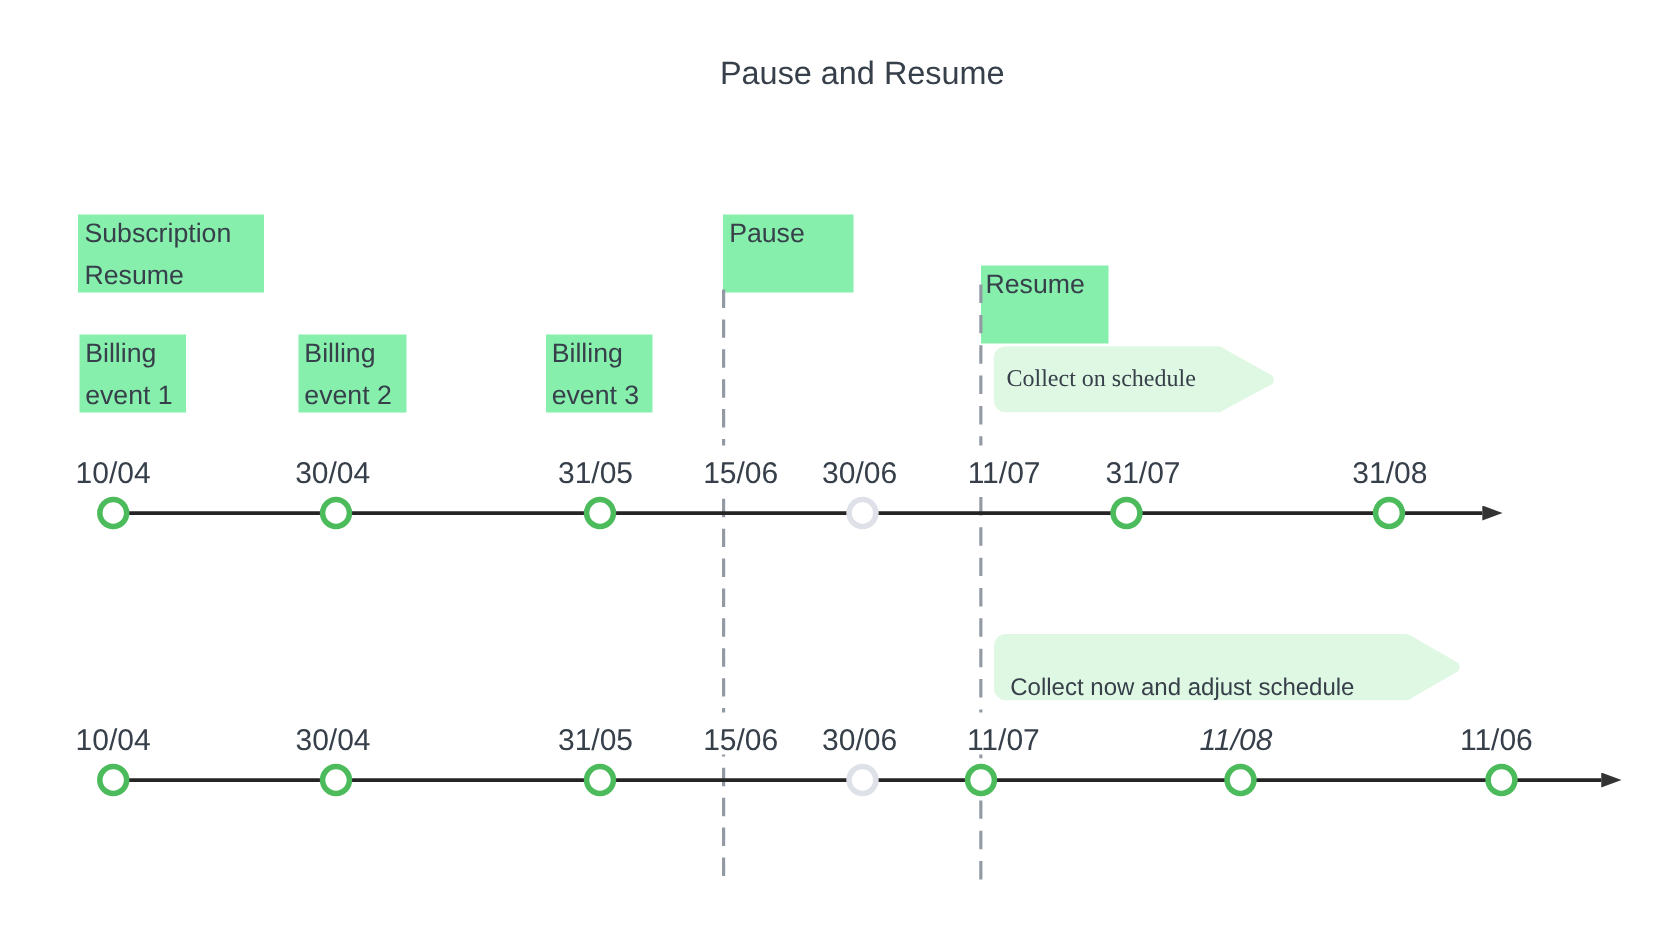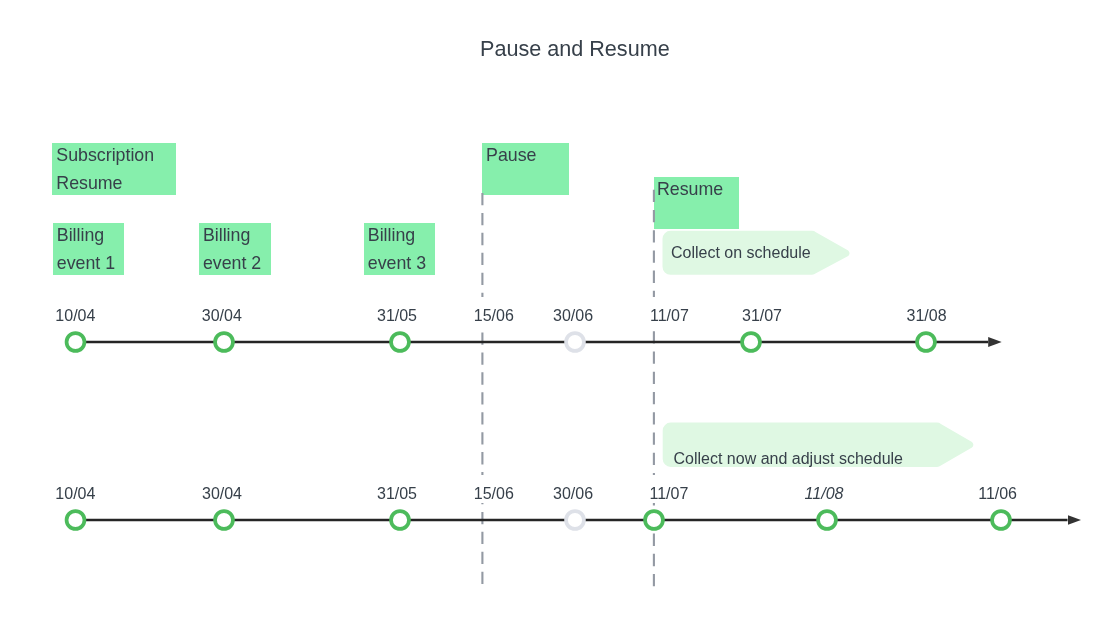--- a/index.html
+++ b/index.html
@@ -67,21 +67,21 @@
     font-size: 16px;
     color: #37404a;
     white-space: nowrap;
     line-height: 18px;
   }
 
   
   .date {
     position: absolute;
     z-index: 3;
-    font-size: 16px;
+    font-size: 20px;
     line-height: 18px;
     color: #37404a;
     white-space: nowrap;
     text-align: left;
     transform: translateX(-50%);
   }
   
   .date-plate {
     position: absolute;
     z-index: 2;
@@ -155,21 +155,21 @@
   </div>
 
   <div class="tag" style="left:482.1px; top:142.5px; width:87.1px; height:52.1px;">
     <span class="l1">Pause</span>
   </div>
 
   <div class="tag" style="left:654.2px; top:142.8px; width:85px; height:51.8px;margin-top:34px;">
     <span class="l1" style="left:2.8px;">Resume</span>
   </div>
 
-  <div class="banner-text" style="left:671px; top:243.8px;">Collect on schedule</div>
+  <div class="banner-text" style="left:671px; top:243.8px;font-family:Liberation Serif, serif;">Collect on schedule</div>
   <div class="banner-text" style="left:673.5px; top:450px;">Collect now and adjust schedule</div>
 
   <div class="date-plate" style="left:493.8px; top:296.5px; width:50px;"></div>
   <div class="date-plate" style="left:669.4px; top:296.5px; width:50px;"></div>
   <div class="date-plate" style="left:493.8px; top:474.9px; width:50px;"></div>
   <div class="date-plate" style="left:668.9px; top:474.9px; width:50px;"></div>
 
   <div class="date" style="left:75.4px; top:307.4px;">10/04</div>
   <div class="date" style="left:221.8px; top:307.4px;">30/04</div>
   <div class="date" style="left:397px; top:307.4px;">31/05</div>

